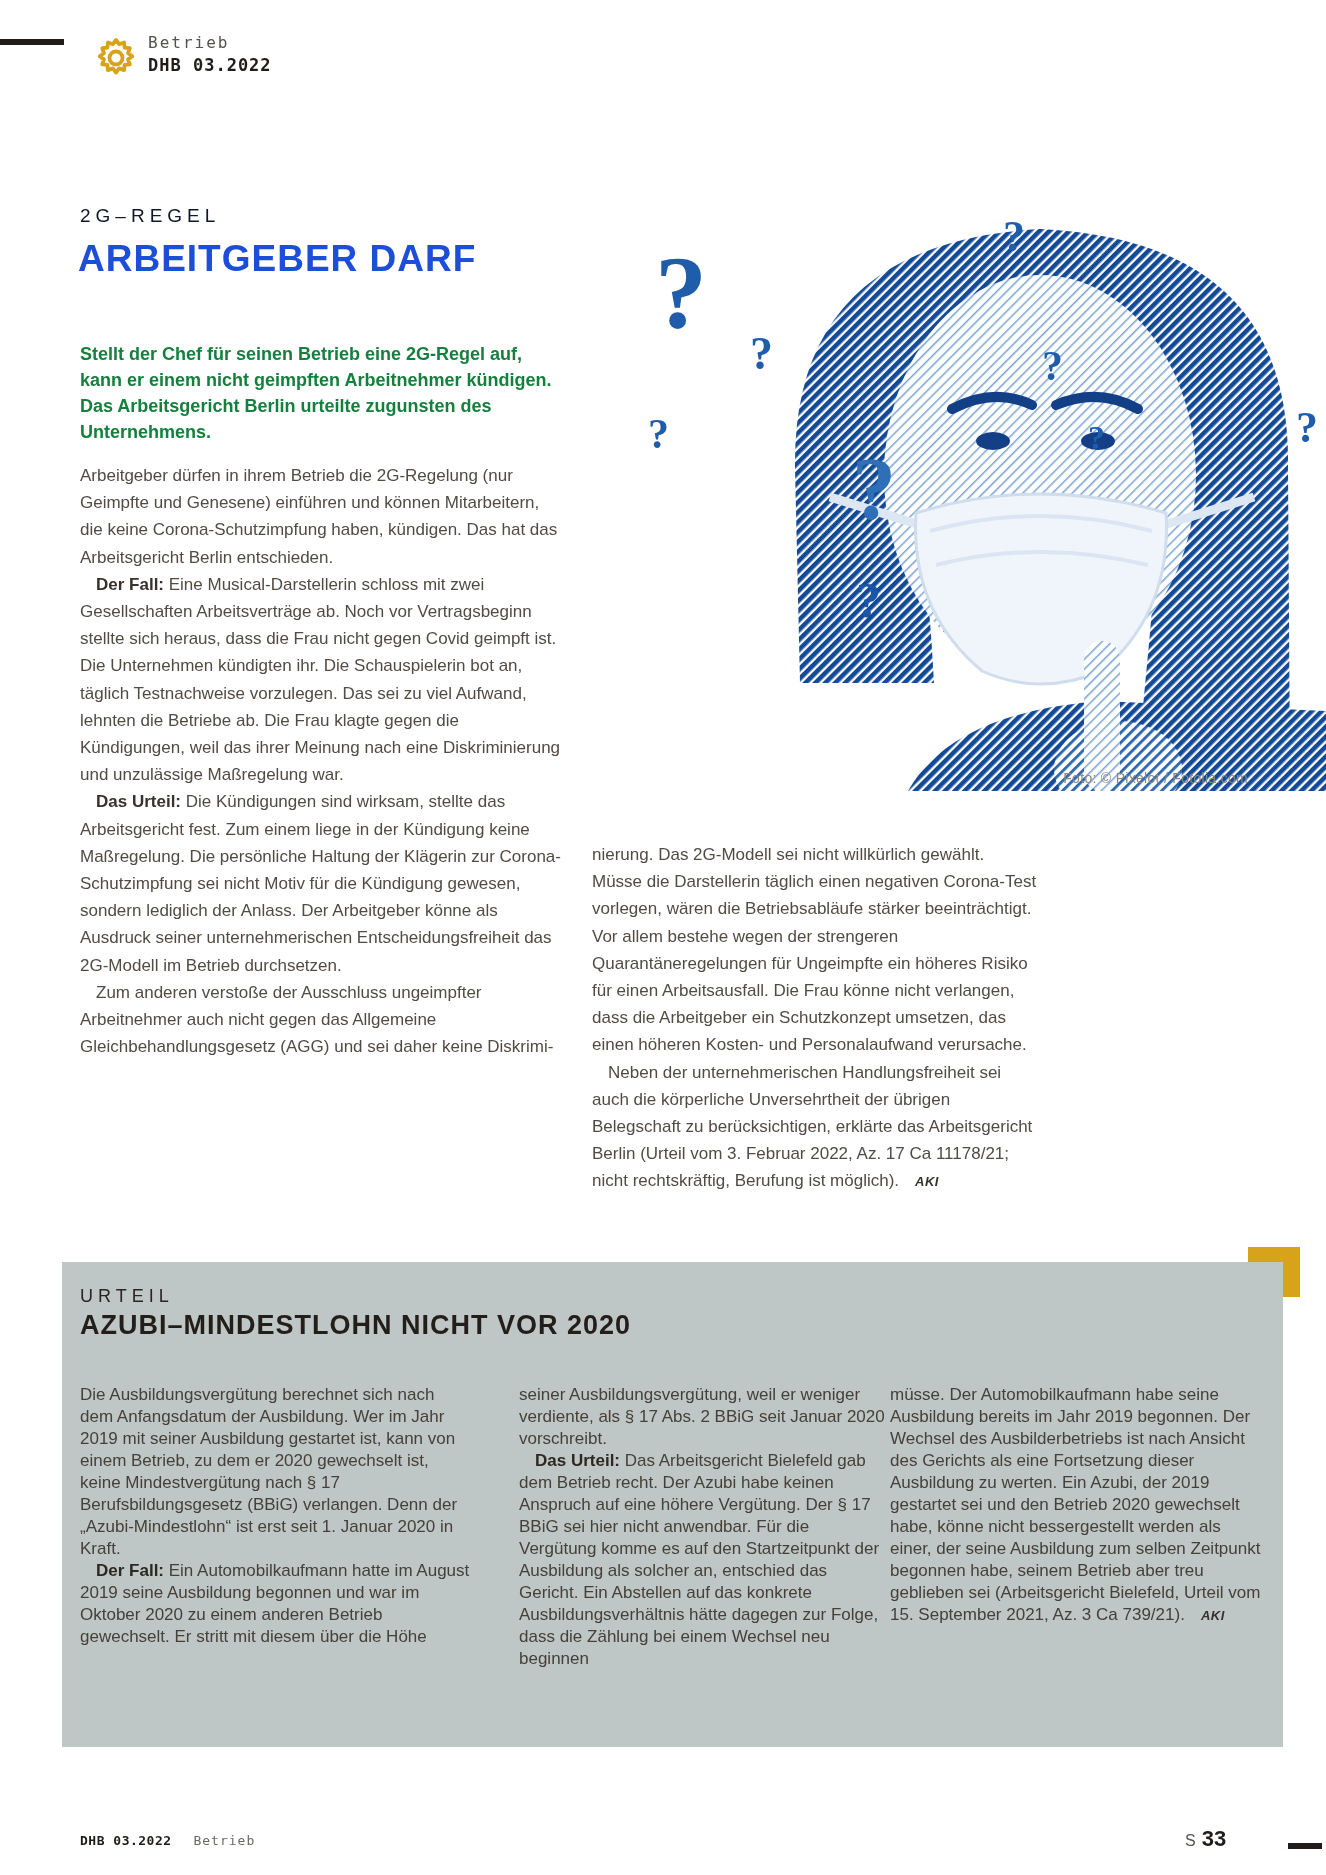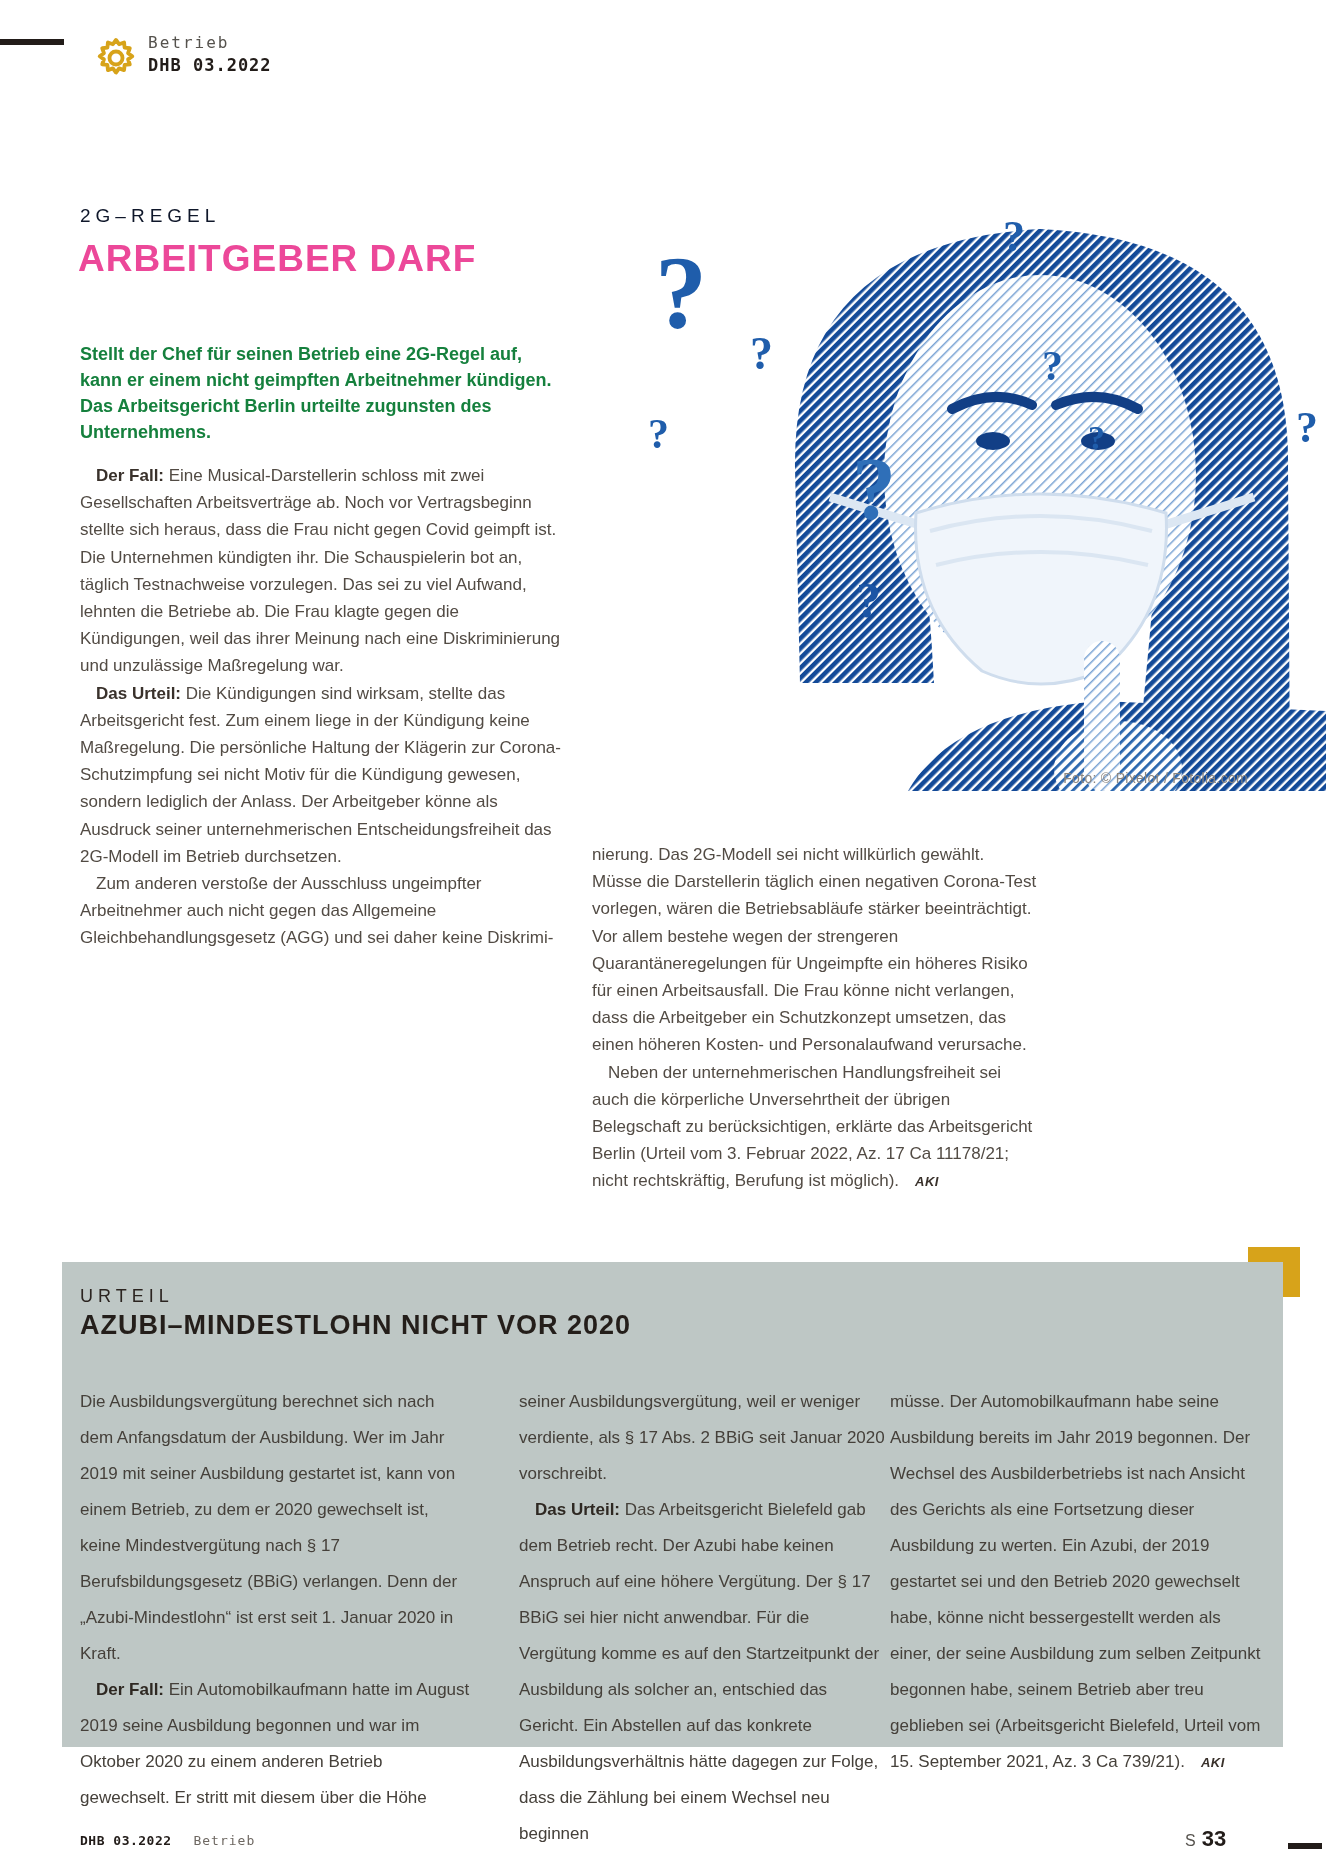--- a/index.html
+++ b/index.html
@@ -12,21 +12,21 @@
   
   .top-rule{position:absolute;left:0;top:39px;width:64px;height:6px;background:#221c19;}
   .brand{position:absolute;left:93px;top:33px;display:flex;align-items:flex-start;}
   .brand .gear{margin-right:9px;margin-top:2px;}
   .brand-section{font-family:"DejaVu Sans Mono",monospace;font-size:16px;letter-spacing:2px;color:#55524d;line-height:20px;}
   .brand-issue{font-family:"DejaVu Sans Mono",monospace;font-size:17px;font-weight:bold;letter-spacing:1px;color:#221c19;line-height:24px;}
   
   .kicker{font-size:19px;letter-spacing:5px;color:#0f172a;font-weight:normal;}
   .a1-kicker{left:80px;top:205px;}
   .a1-headline{left:78px;top:236px;margin:0;font-size:37px;line-height:45px;font-weight:bold;
-    letter-spacing:1px;color:#ec4899;}
+    letter-spacing:1px;color:#1d4ed8;}
   .a1-lead{left:80px;top:341px;width:474px;margin:0;font-size:18px;line-height:26px;
     font-weight:bold;color:#15803d;}
   .bodycol{font-size:17px;line-height:27.2px;color:#524b44;overflow-wrap:break-word;}
   .bodycol p{margin:0;}
   .bodycol p.indent{text-indent:16px;}
   .bodycol strong{color:#39312b;}
   .a1-col1{left:80px;top:462px;width:482px;}
   .a1-col2{left:592px;top:841px;width:446px;}
   .byline{font-size:13px;font-weight:bold;font-style:italic;letter-spacing:.5px;color:#39312b;margin-left:16px;}
   
@@ -41,21 +41,21 @@
   .qm7{left:352px;top:232px;font-size:88px;color:#2f6fb8;}
   .qm8{left:356px;top:362px;font-size:50px;color:#1b55a5;}
   .qm9{left:588px;top:208px;font-size:34px;}
   .credit{position:absolute;right:78px;top:557px;font-size:14px;color:#8b8680;letter-spacing:.3px;}
   
   .gold-corner{left:1248px;top:1247px;width:52px;height:50px;background:#d7a31a;z-index:1;}
   .graybox{left:62px;top:1262px;width:1221px;height:485px;background:#bec7c5;z-index:2;}
   .box-kicker{position:absolute;left:18px;top:24px;font-size:18px;letter-spacing:5px;color:#2b2420;}
   .box-headline{position:absolute;left:18px;top:48px;margin:0;font-size:27px;font-weight:bold;
     letter-spacing:1px;color:#241e1a;}
-  .boxcol{position:absolute;top:122px;font-size:17px;line-height:36px;color:#45403a;overflow-wrap:break-word;}
+  .boxcol{position:absolute;top:122px;font-size:17px;line-height:22px;color:#45403a;overflow-wrap:break-word;}
   .boxcol p{margin:0;}
   .boxcol p.indent{text-indent:16px;}
   .boxcol strong{color:#2e2822;}
   .b-col1{left:18px;width:390px;}
   .b-col2{left:429px;width:368px;margin-left:28px;}
   .b-col3{left:828px;width:374px;}
   
   .footer-left{left:80px;top:1833px;font-family:"DejaVu Sans Mono",monospace;font-size:13px;}
   .footer-issue{font-weight:bold;color:#221c19;letter-spacing:.5px;}
   .footer-section{color:#6e6862;margin-left:14px;letter-spacing:1px;}
@@ -87,20 +87,21 @@
   </header>
 
   <section>
     <div class="abs kicker a1-kicker">2G–REGEL</div>
     <h1 class="abs a1-headline">
       <span>ARBEITGEBER DARF</span><br>
     </h1>
     <p class="abs a1-lead">Stellt der Chef für seinen Betrieb eine 2G-Regel auf, kann er einem nicht geimpften Arbeitnehmer kündigen. Das Arbeitsgericht Berlin urteilte zugunsten des Unternehmens.</p>
 
     <div class="abs bodycol a1-col1">
+      <p><strong></strong><span>Arbeitgeber dürfen in ihrem Betrieb die 2G-Regelung (nur Geimpfte und Genesene) einführen und können Mitarbeitern, die keine Corona-Schutzimpfung haben, kündigen. Das hat das Arbeitsgericht Berlin entschieden.</span></p>
       <p class="indent"><strong>Der Fall: </strong><span>Eine Musical-Darstellerin schloss mit zwei Gesellschaften Arbeitsverträge ab. Noch vor Vertragsbeginn stellte sich heraus, dass die Frau nicht gegen Covid geimpft ist. Die Unternehmen kündigten ihr. Die Schauspielerin bot an, täglich Testnachweise vorzulegen. Das sei zu viel Aufwand, lehnten die Betriebe ab. Die Frau klagte gegen die Kündigungen, weil das ihrer Meinung nach eine Diskriminierung und unzulässige Maßregelung war.</span></p>
       <p class="indent"><strong>Das Urteil: </strong><span>Die Kündigungen sind wirksam, stellte das Arbeitsgericht fest. Zum einem liege in der Kündigung keine Maßregelung. Die persönliche Haltung der Klägerin zur Corona-Schutzimpfung sei nicht Motiv für die Kündigung gewesen, sondern lediglich der Anlass. Der Arbeitgeber könne als Ausdruck seiner unternehmerischen Entscheidungsfreiheit das 2G-Modell im Betrieb durchsetzen.</span></p>
       <p class="indent"><strong></strong><span>Zum anderen verstoße der Ausschluss ungeimpfter Arbeitnehmer auch nicht gegen das Allgemeine Gleichbehandlungsgesetz (AGG) und sei daher keine Diskrimi-</span></p>
     </div>
 
     <div class="abs bodycol a1-col2">
       <p><strong></strong><span>nierung. Das 2G-Modell sei nicht willkürlich gewählt. Müsse die Darstellerin täglich einen negativen Corona-Test vorlegen, wären die Betriebsabläufe stärker beeinträchtigt. Vor allem bestehe wegen der strengeren Quarantäneregelungen für Ungeimpfte ein höheres Risiko für einen Arbeitsausfall. Die Frau könne nicht verlangen, dass die Arbeitgeber ein Schutzkonzept umsetzen, das einen höheren Kosten- und Personalaufwand verursache.</span></p>
       <p class="indent"><strong></strong><span>Neben der unternehmerischen Handlungsfreiheit sei auch die körperliche Unversehrtheit der übrigen Belegschaft zu berücksichtigen, erklärte das Arbeitsgericht Berlin (Urteil vom 3. Februar 2022, Az. 17 Ca 11178/21; nicht rechtskräftig, Berufung ist möglich).</span><em class="byline">AKI</em></p>
     </div>
 

